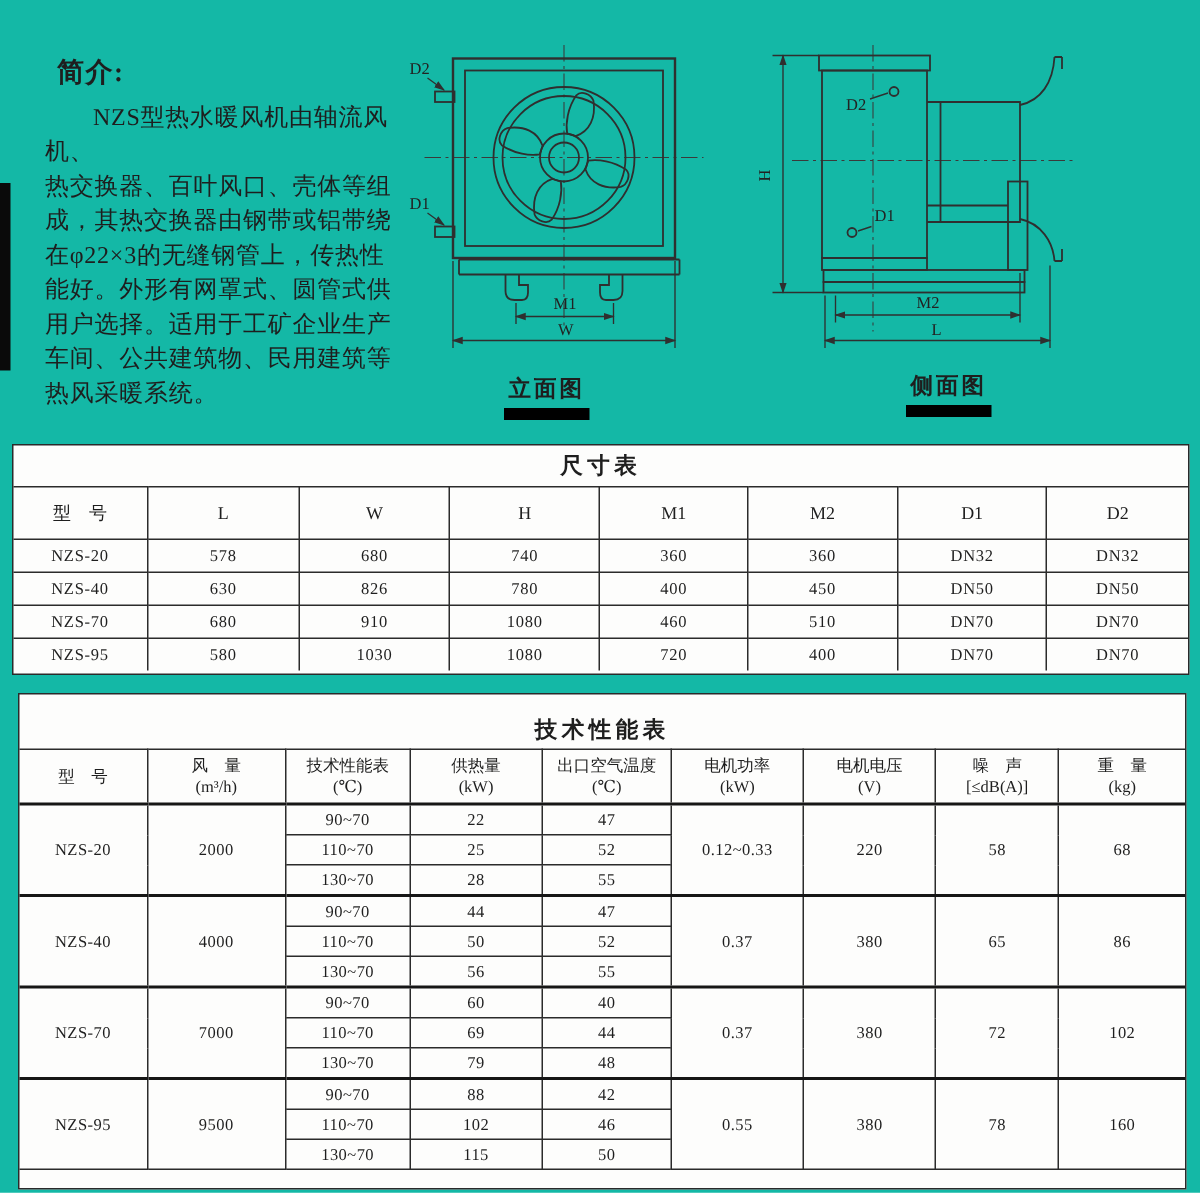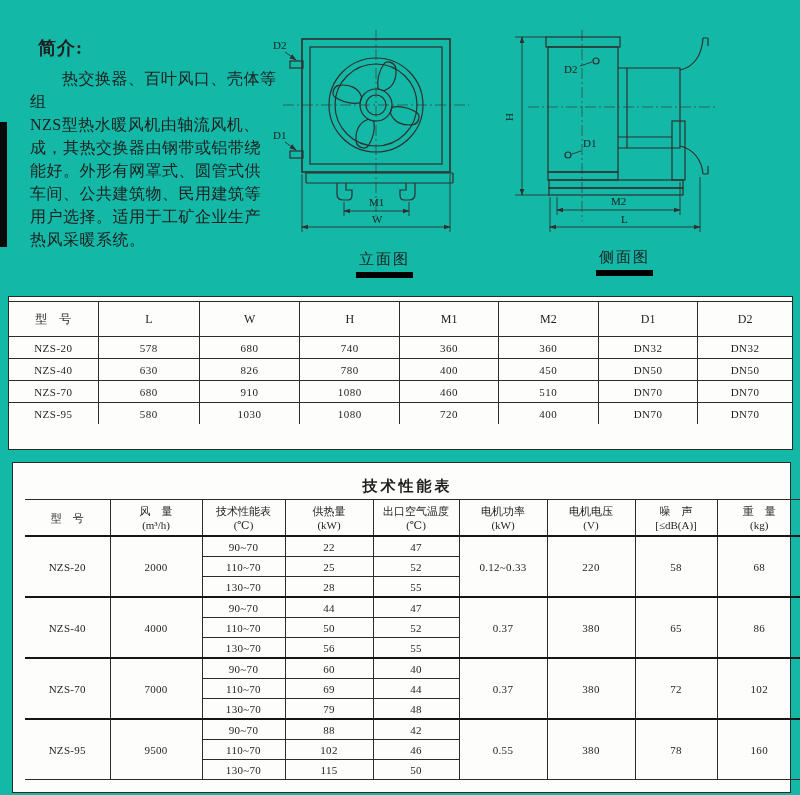--- a/index.html
+++ b/index.html
@@ -14,29 +14,29 @@
   .scan-artifact{position:absolute;left:0;top:122px;width:7px;height:125px;background:#0a0a0a;}
   
   .intro{position:absolute;left:30px;top:36px;width:250px;}
   .intro-heading{font-weight:bold;font-size:18px;letter-spacing:1px;margin-left:8px;}
   .intro-lines{margin-top:7px;font-size:16px;line-height:23px;letter-spacing:0.5px;}
   .intro-lines div:first-child{text-indent:2em;}
   
   .fig{position:absolute;}
   .fig text{font-size:11px;fill:#222;font-family:"Liberation Serif","DejaVu Serif",serif;}
   .caption{
-    position:absolute;font-size:15px;font-weight:normal;letter-spacing:2px;
-    border-bottom:6px solid #000000;padding:0 3px 3px 3px;margin-left:20px;
+    position:absolute;font-size:15px;font-weight:bold;letter-spacing:2px;
+    border-bottom:8px solid #000000;padding:0 3px 3px 3px;
   }
   
   .tbox{position:absolute;border:1.5px solid #2a2a2a;box-sizing:border-box;background:#fdfdfc;}
   .tbox-title{text-align:center;font-weight:bold;font-size:15px;letter-spacing:3px;}
   #dim-box{left:8px;top:296px;width:785px;height:154px;}
   #dim-box .tbox-title{margin-top:4px;}
-  #perf-box{left:12px;top:462px;width:779px;height:331px;padding-left:12px;}
+  #perf-box{left:12px;top:462px;width:779px;height:331px;}
   #perf-box .tbox-title{margin-top:14px;}
   table{border-collapse:collapse;table-layout:fixed;width:100%;}
   th,td{
     border:1px solid #2b2b2b;text-align:center;vertical-align:middle;
     font-size:11px;font-weight:normal;padding:0;overflow:hidden;
   }
   #dim-table{margin-top:4px;}
   #dim-table th{height:34px;font-size:12px;}
   #dim-table td{height:21px;letter-spacing:0.5px;}
   #perf-table{margin-top:3px;}
@@ -51,26 +51,27 @@
 </head>
 <body>
 
 <div class="page">
 
   <div class="scan-artifact"></div>
 
   <div class="intro">
     <div class="intro-heading">简介:</div>
     <div class="intro-lines">
+        <div>NZS型热水暖风机由轴流风机、</div>
         <div>热交换器、百叶风口、壳体等组</div>
-        <div>NZS型热水暖风机由轴流风机、</div>
         <div>成，其热交换器由钢带或铝带绕</div>
+        <div>在φ22×3的无缝钢管上，传热性</div>
         <div>能好。外形有网罩式、圆管式供</div>
+        <div>用户选择。适用于工矿企业生产</div>
         <div>车间、公共建筑物、民用建筑等</div>
-        <div>用户选择。适用于工矿企业生产</div>
         <div>热风采暖系统。</div>
       </div>
   </div>
 
   <svg class="fig" style="left:270px;top:25px" width="230" height="245" viewBox="0 0 230 245">
     <defs>
       <marker id="arrF" viewBox="0 0 10 6" refX="8" refY="3" markerWidth="9" markerHeight="6" orient="auto-start-reverse">
           <path d="M0,0 L9,3 L0,6 Z" fill="#2f2f2f"></path>
         </marker>
     </defs>
@@ -158,23 +159,24 @@
       <line x1="50" y1="172" x2="50" y2="207"></line>
       <line x1="200" y1="152" x2="200" y2="207"></line>
       <line x1="50" y1="202" x2="200" y2="202" marker-start="url(#arrS)" marker-end="url(#arrS)"></line>
     </g>
     <text transform="translate(13,96) rotate(-90)">H</text>
     <text x="64" y="48">D2</text>
     <text x="83" y="122">D1</text>
     <text x="111" y="180">M2</text>
     <text x="121" y="198">L</text>
   </svg>
-  <div class="caption" style="left:576px;top:248px">侧面图</div>
+  <div class="caption" style="left:604px;top:248px">侧面图</div>
 
   <div class="tbox" id="dim-box">
+    <div class="tbox-title">尺寸表</div>
     <table id="dim-table">
       <colgroup>
         <col style="width:89px">
           <col style="width:101px">
           <col style="width:100px">
           <col style="width:100px">
         <col style="width:98px">
           <col style="width:100px">
           <col style="width:99px">
           <col style="width:94px">

